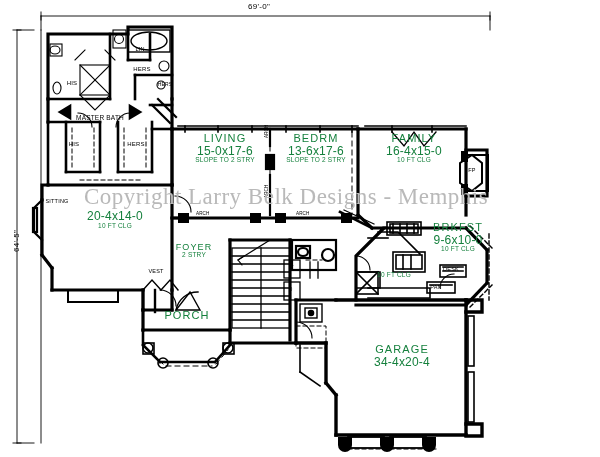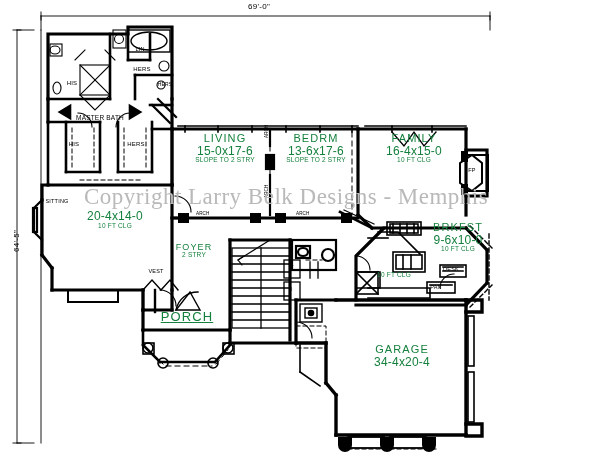--- a/index.html
+++ b/index.html
@@ -451,21 +451,21 @@
     <div class="rm-name">GARAGE</div>
     <div class="rm-dim">34-4x20-4</div>
   </div>
 
   <div class="room-label" style="left:164px;top:243px;width:60px;">
     <div class="rm-name" style="font-size:9px;">FOYER</div>
     <div class="rm-sub">2 STRY</div>
   </div>
 
   <div class="room-label" style="left:158px;top:310px;width:58px;">
-    <div class="rm-name" style="font-size:13px;text-decoration:underline;">PORCH</div>
+    <div class="rm-name" style="font-size:11px;">PORCH</div>
   </div>
 
   <div class="small-label" style="left:62px;top:114px;width:76px;font-size:6.5px;">MASTER BATH</div>
 
   <div class="small-label" style="left:40px;top:198px;width:34px;">SITTING</div>
   <div class="small-label" style="left:143px;top:268px;width:26px;">VEST</div>
   <div class="small-label" style="left:62px;top:141px;width:24px;font-size:6px;">HIS</div>
   <div class="small-label" style="left:122px;top:141px;width:28px;font-size:6px;">HERS</div>
   <div class="small-label" style="left:60px;top:80px;width:24px;font-size:6px;">HIS</div>
   <div class="small-label" style="left:128px;top:66px;width:28px;font-size:6px;">HERS</div>

